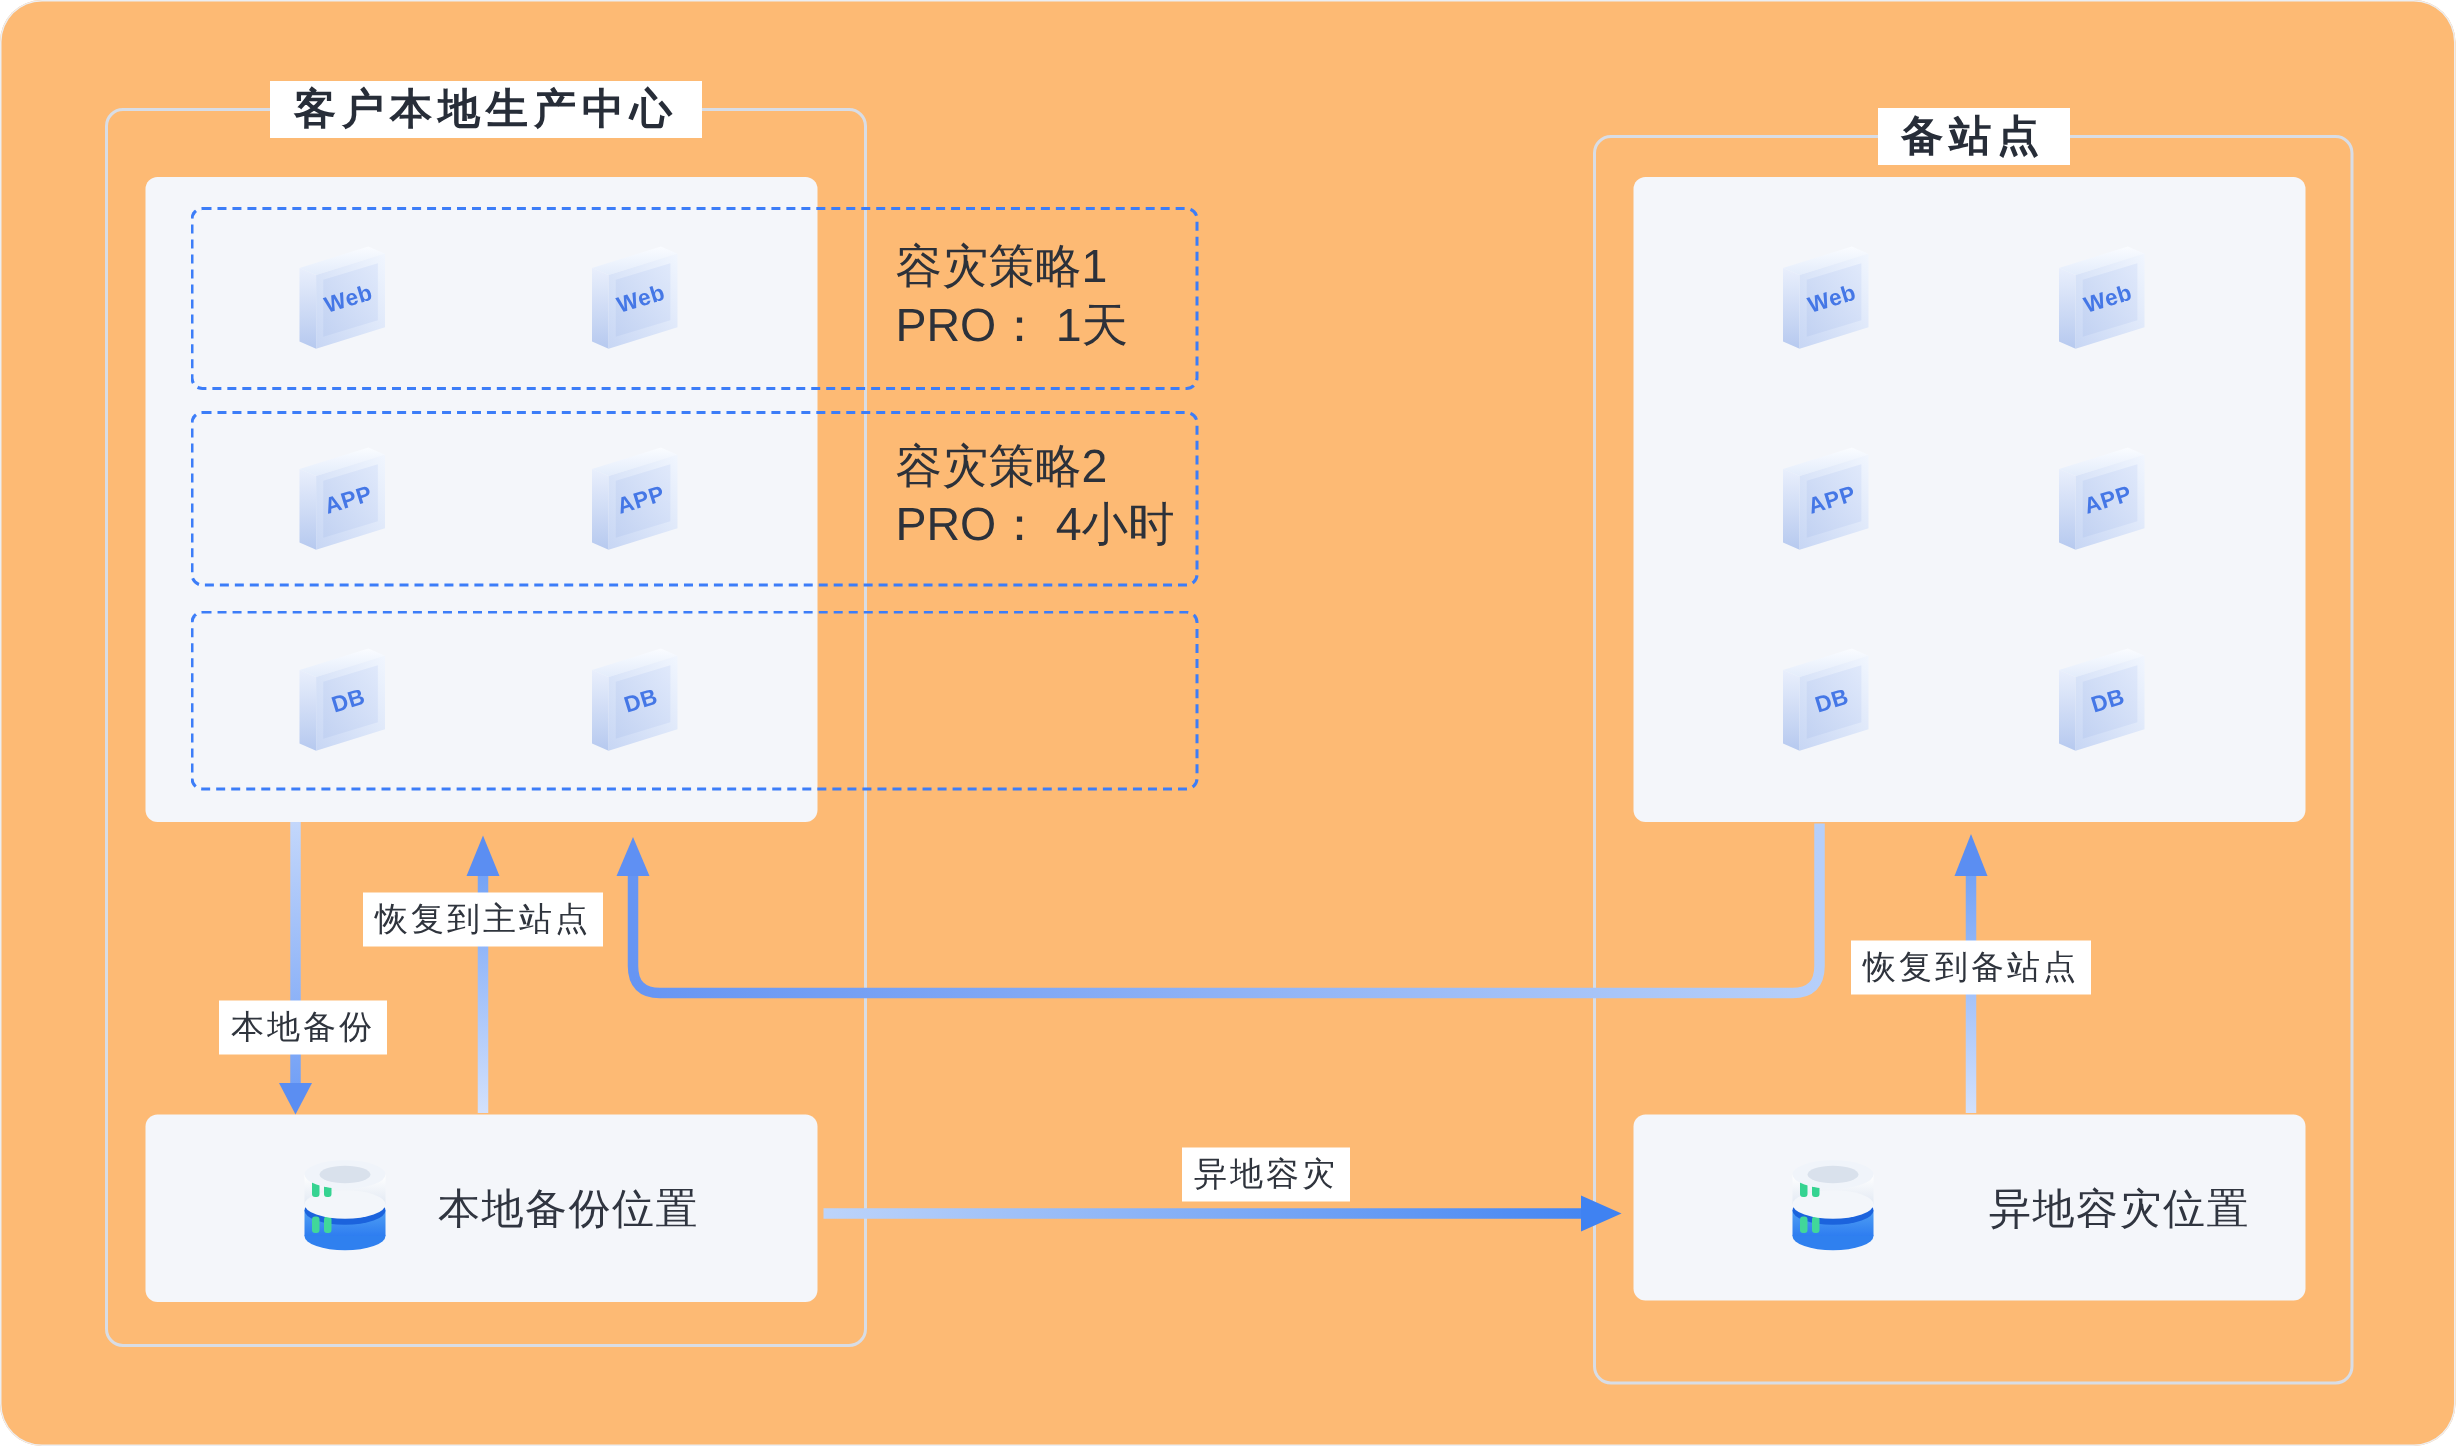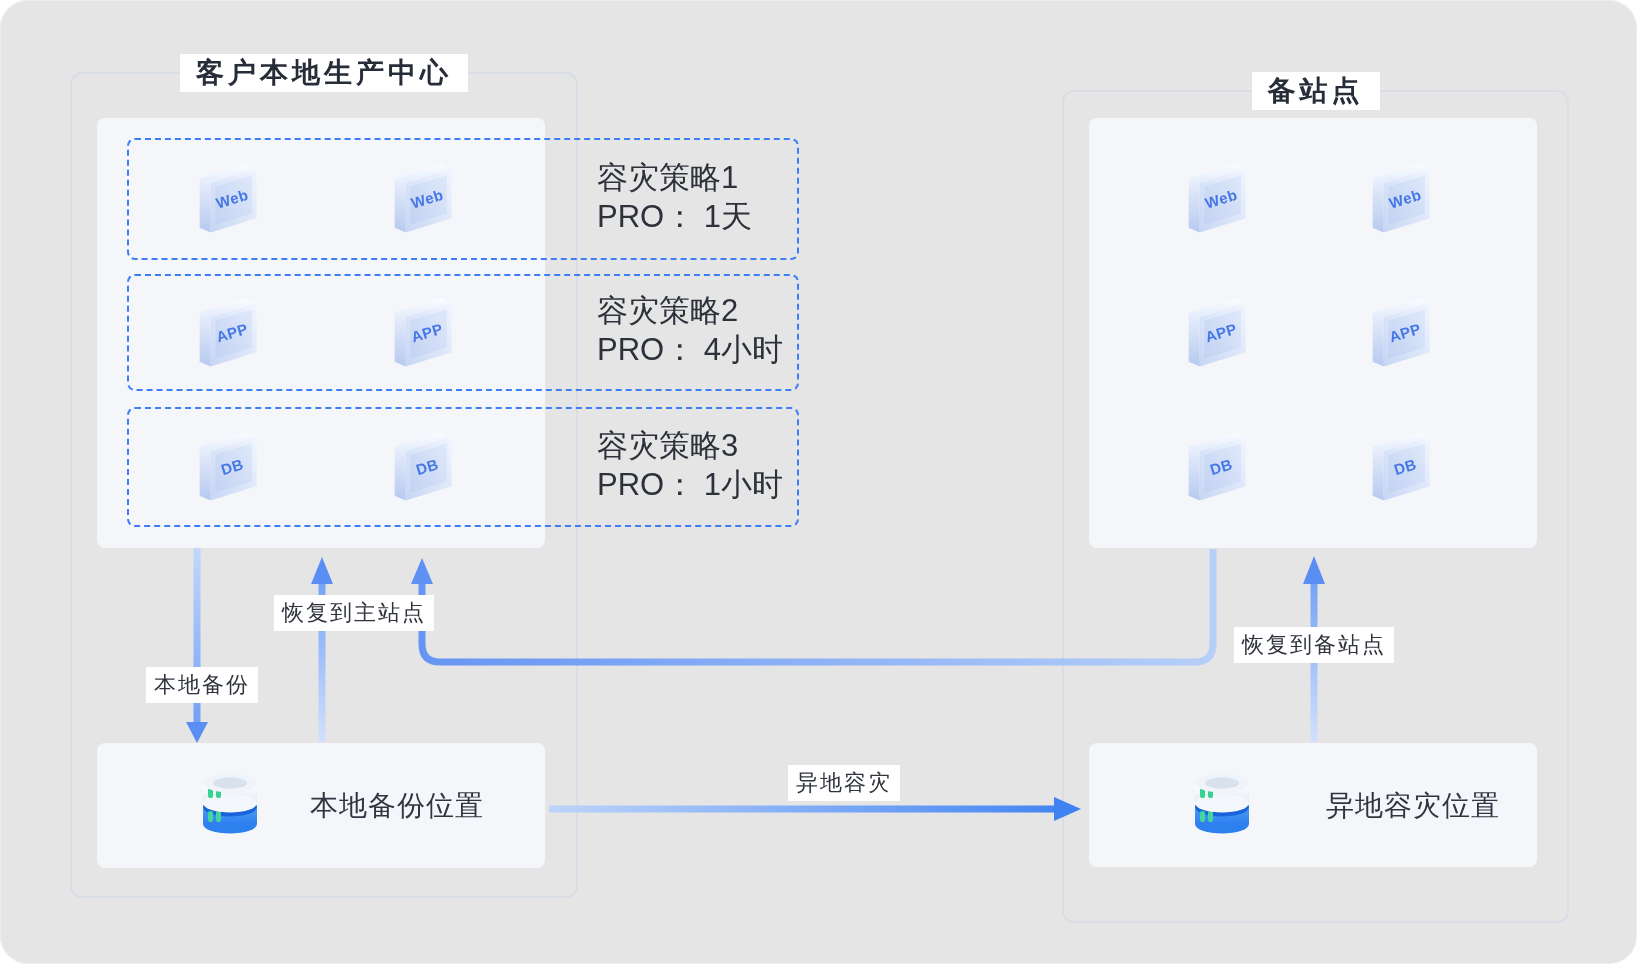--- a/index.html
+++ b/index.html
@@ -1,17 +1,17 @@
 <!DOCTYPE html>
 <html><head>
 <meta charset="utf-8">
 <style>
   html,body { margin:0; padding:0; background:#ffffff; }
   .canvas {
-    position:relative; width:1637px; height:964px; background:#e5e5e5;
+    position:relative; width:1637px; height:964px; background:#fdba74;
     border-radius:28px; box-shadow:0 0 0 1px #eceef2 inset; overflow:hidden;
     font-family:"Liberation Sans", sans-serif; color:#2b303a;
   }
   .panel { position:absolute; border:2px solid #d8dde6; border-radius:12px; background:transparent; }
   .panel-title {
     position:absolute; top:-20px; left:50%; transform:translateX(-50%);
     background:#ffffff; padding:0 16px; font-size:28px; font-weight:bold;
     color:#272d38; letter-spacing:4px; white-space:nowrap; line-height:38px;
   }
   .graybox { position:absolute; background:#f4f6fa; border-radius:8px; }
@@ -99,24 +99,20 @@
   <div class="dashedbox" style="left:127px; top:407px; width:668px; height:116px;"></div>
 
   <div class="strategy-label" style="left:597px; top:158px;">
     <div>容灾策略1</div>
     <div>PRO： 1天</div>
   </div>
   <div class="strategy-label" style="left:597px; top:291px;">
     <div>容灾策略2</div>
     <div>PRO： 4小时</div>
   </div>
-  <div class="strategy-label" style="left:597px; top:426px;">
-    <div>容灾策略3</div>
-    <div>PRO： 1小时</div>
-  </div>
 
   <svg class="cube" style="left:187px; top:152px;" viewBox="0 0 96 96">
     <use href="#cubeBody"></use>
       <text class="cube-label-text" text-anchor="middle" transform="translate(59,58) rotate(-17)">Web</text>
   </svg>
   <svg class="cube" style="left:382px; top:152px;" viewBox="0 0 96 96">
     <use href="#cubeBody"></use>
       <text class="cube-label-text" text-anchor="middle" transform="translate(59,58) rotate(-17)">Web</text>
   </svg>
   <svg class="cube" style="left:187px; top:286px;" viewBox="0 0 96 96">
@@ -157,21 +153,21 @@
       <text class="cube-label-text" text-anchor="middle" transform="translate(59,58) rotate(-17)">DB</text>
   </svg>
   <svg class="cube" style="left:1360px; top:420px;" viewBox="0 0 96 96">
     <use href="#cubeBody"></use>
       <text class="cube-label-text" text-anchor="middle" transform="translate(59,58) rotate(-17)">DB</text>
   </svg>
 
   <svg class="dbicon" style="left:192px; top:767px;" viewBox="0 0 76 76">
     <use href="#dbBody"></use>
   </svg>
-  <div class="box-label" style="left:310px; top:791px;text-align:center;">本地备份位置</div>
+  <div class="box-label" style="left:292px; top:791px;text-align:center;">本地备份位置</div>
 
   <svg class="dbicon" style="left:1184px; top:767px;" viewBox="0 0 76 76">
     <use href="#dbBody"></use>
   </svg>
   <div class="box-label" style="left:1290px; top:791px;margin-left:36px;">异地容灾位置</div>
 
   <svg class="arrows-layer" viewBox="0 0 1640 964">
     <defs>
       <linearGradient id="gradDown" gradientUnits="userSpaceOnUse" x1="197" y1="548" x2="197" y2="742">
         <stop offset="0" stop-color="#c3d7fb"></stop>
@@ -215,17 +211,17 @@
       <polygon points="1054,797 1054,821 1081,809" fill="#3f82f2"></polygon>
     </g>
 
     <g>
       <line x1="1314" y1="742" x2="1314" y2="582" stroke="url(#gradUpR)" stroke-width="7"></line>
       <polygon points="1303,584 1325,584 1314,556" fill="#5b8ef2"></polygon>
     </g>
   </svg>
 
   <div class="arrow-label" style="left:202px; top:685px;">本地备份</div>
-  <div class="arrow-label" style="left:322px; top:613px;margin-left:32px;">恢复到主站点</div>
+  <div class="arrow-label" style="left:322px; top:613px;">恢复到主站点</div>
   <div class="arrow-label" style="left:844px; top:783px;">异地容灾</div>
   <div class="arrow-label" style="left:1314px; top:645px;text-align:center;">恢复到备站点</div>
 
 </div>
 
 </body></html>

